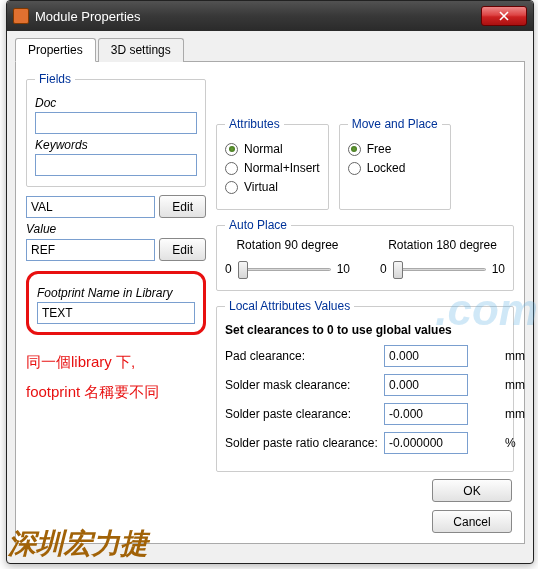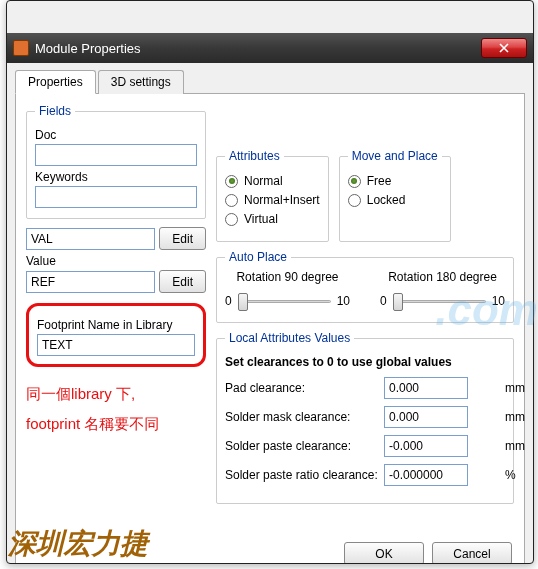--- a/index.html
+++ b/index.html
@@ -58,21 +58,20 @@
     z-index: 1;
     overflow: hidden;
   }
   .titlebar {
     height: 30px;
     background: linear-gradient(to bottom, #525252 0%, #383838 50%, #2a2a2a 100%);
     display: flex;
     align-items: center;
     padding: 0 6px;
     color: #fff;
-    margin-top: 32px;
   }
   .titlebar .icon {
     width: 16px; height: 16px;
     background: #e07030;
     border: 1px solid #803800;
     margin-right: 6px;
     border-radius: 2px;
   }
   .titlebar .title { flex: 1; font-size: 13px; }
   .close-btn {
@@ -118,21 +117,21 @@
   .columns { display:flex; gap:10px; }
   .leftcol { width: 180px; }
   .rightcol { flex:1; }
   fieldset {
     border:1px solid #ccc;
     border-radius:2px;
     margin:0 0 8px 0;
     padding: 6px 8px 10px 8px;
   }
   legend { padding: 0 4px; color:#003399; }
-  .label { margin: 4px 0 2px 0; }
+  .label { margin: 4px 0 2px 0; font-style: italic; }
   input[type=text] {
     width: 100%;
     height: 22px;
     border:1px solid #7a9fcf;
     padding: 2px 4px;
     font-family:inherit;
     font-size:12px;
     background:#fff;
   }
   .row-with-btn { display:flex; gap:4px; align-items:center; }
@@ -186,21 +185,21 @@
   }
   .red-text {
     color: #e81010;
     font-size: 15px;
     line-height: 2;
     font-family: "Microsoft YaHei", sans-serif;
   }
   .dialog-btns {
     position:absolute;
     right:12px; bottom: 10px;
-    display:flex; gap:8px;
+    display:flex; gap:8px;flex-direction:column;
   }
   .dialog-btns .btn { width:80px; }
 </style>
 </head>
 <body>
 
 <div class="watermark1">www.greattong</div>
 
 <div class="window">
   <div class="titlebar">

